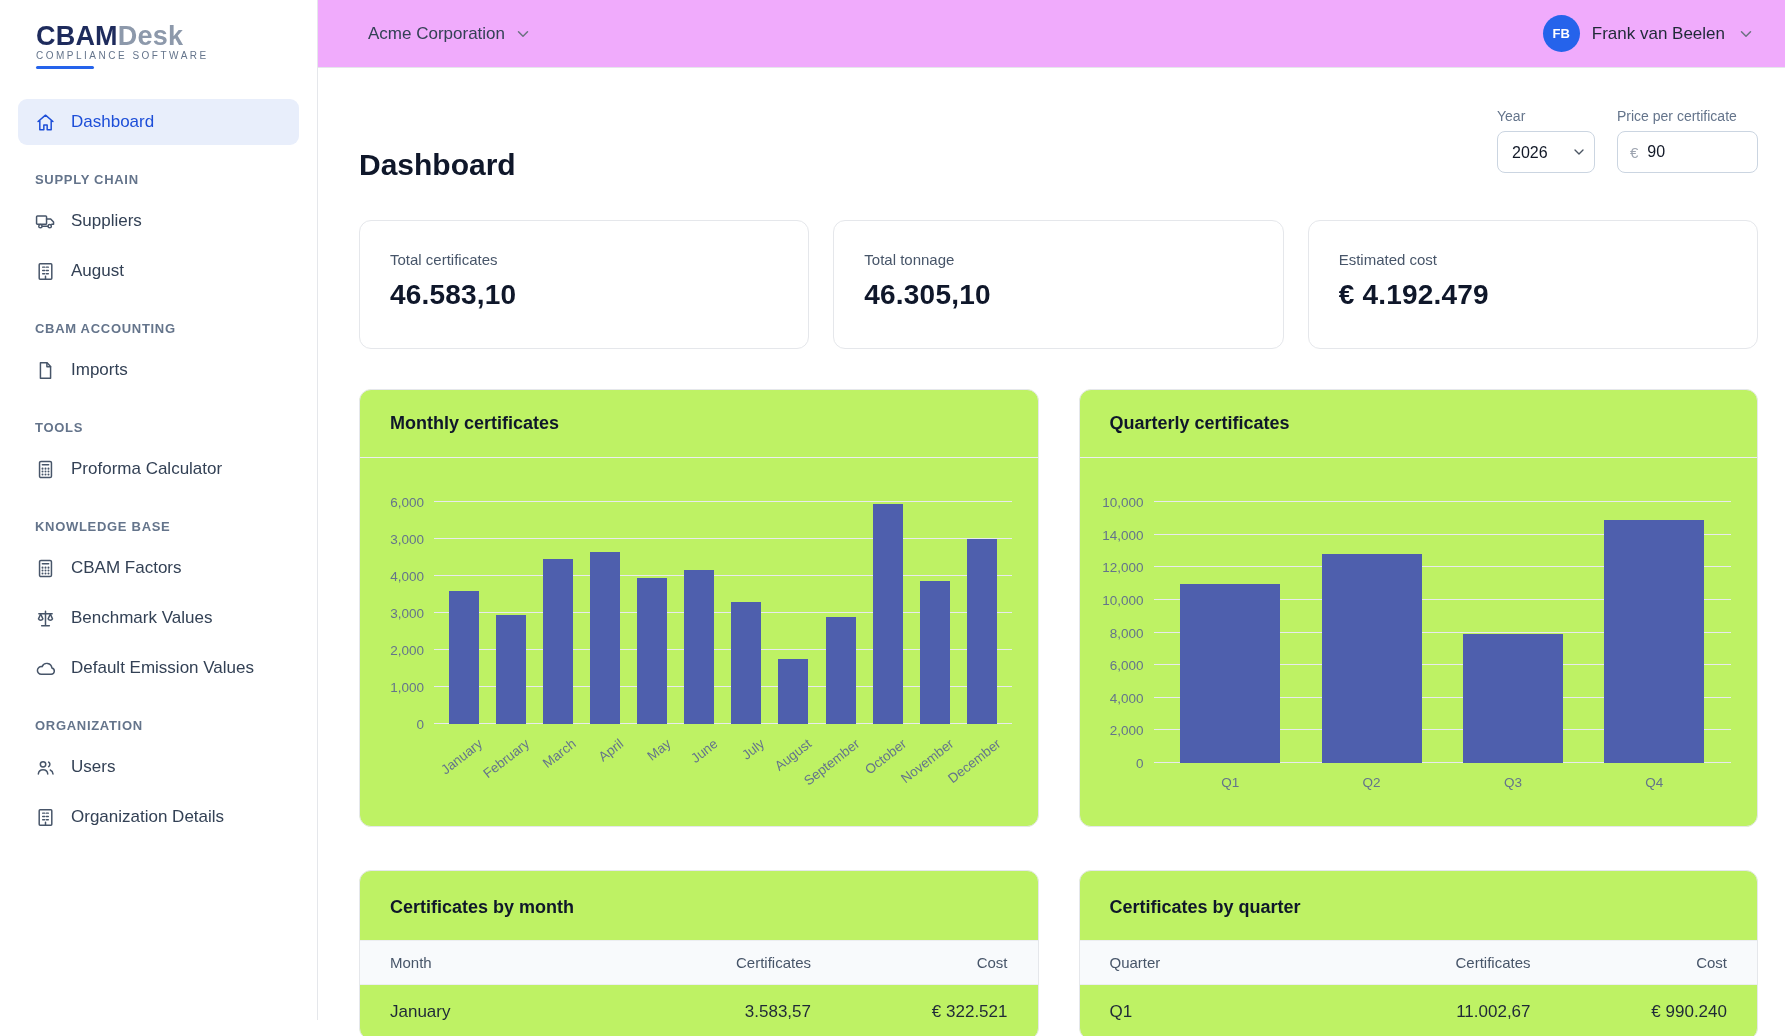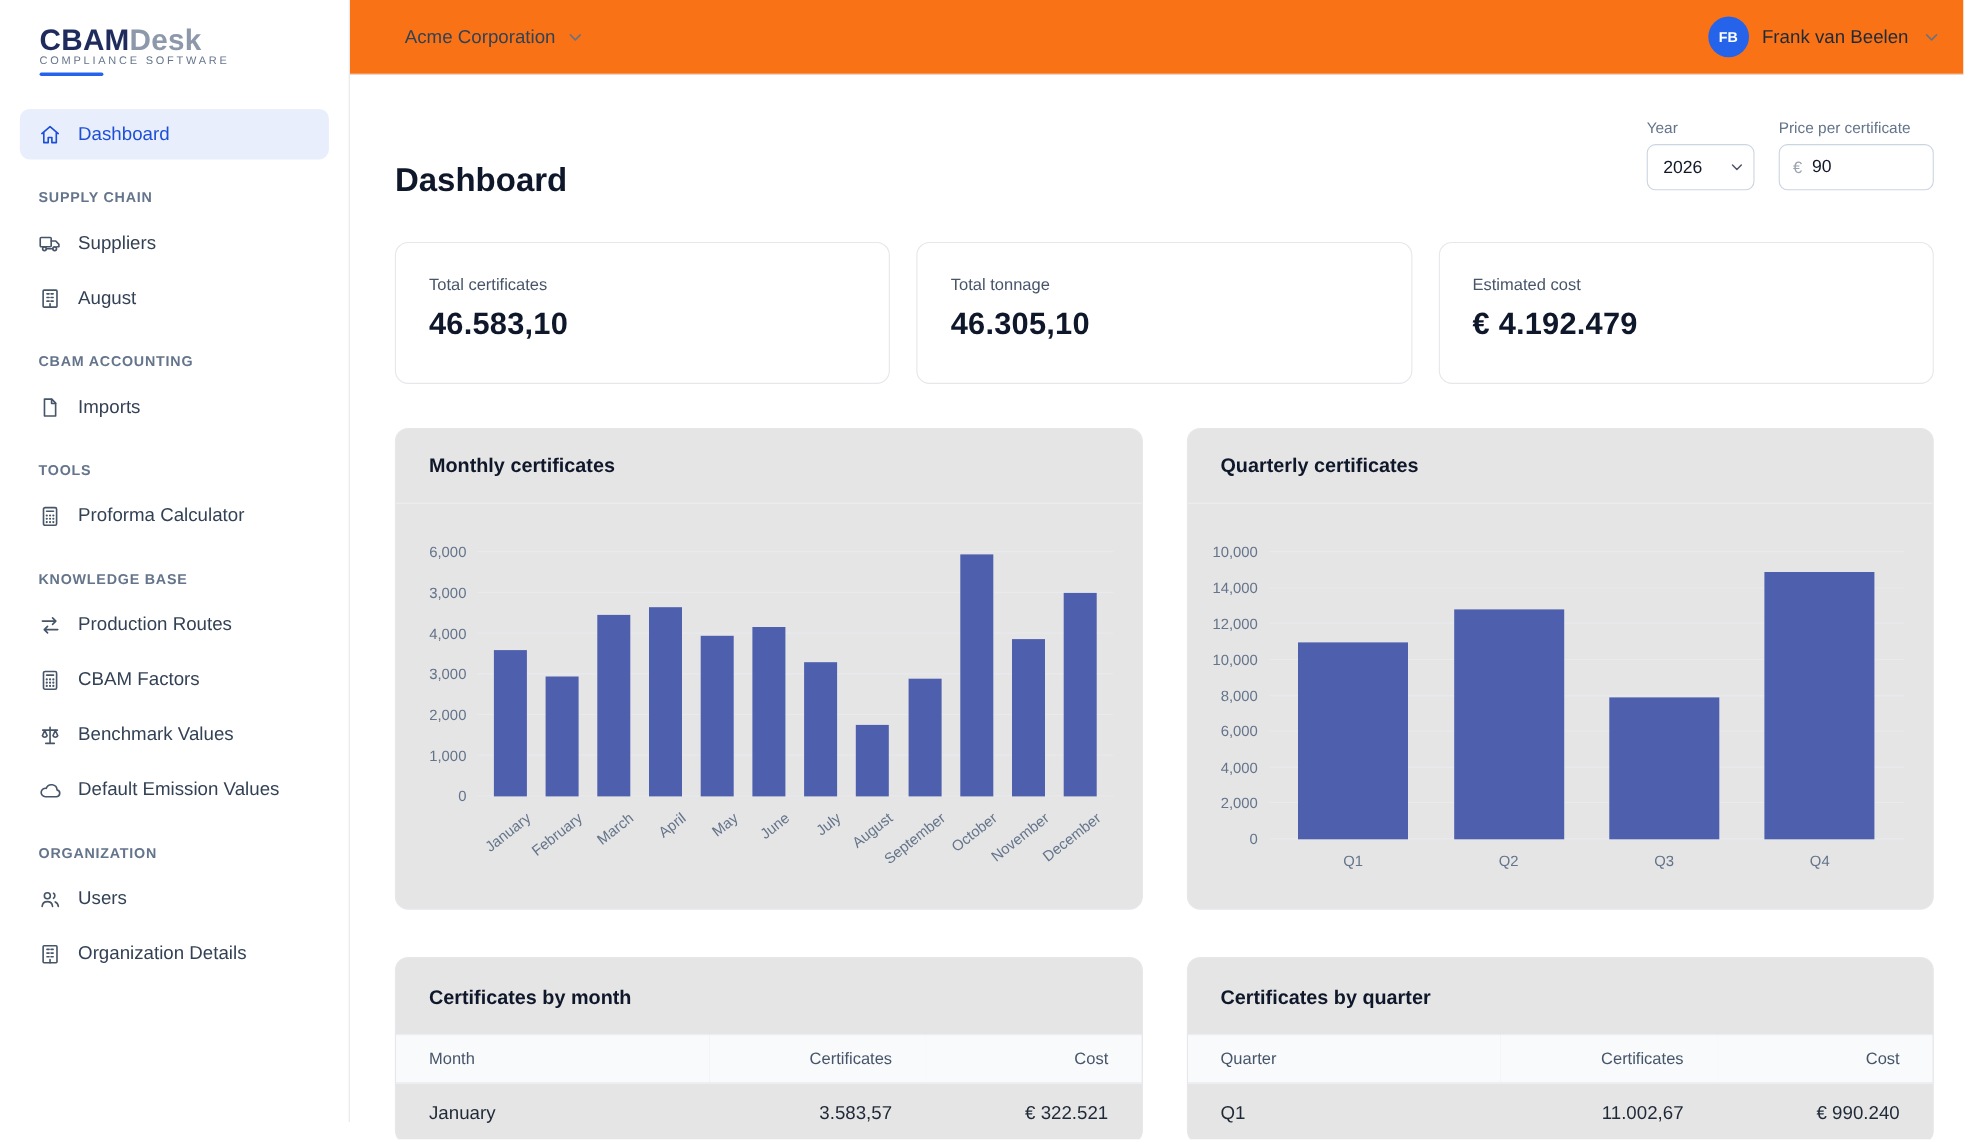--- a/index.html
+++ b/index.html
@@ -21,23 +21,23 @@
     border-radius:9px;font-size:17px;color:#334155;cursor:pointer;margin-bottom:4px}
   .nav-item.active{background:#e8eefb;color:#1d4ed8;font-weight:500}
   .nav-icon{width:21px;height:21px;flex:0 0 auto;color:#475569;display:flex}
   .nav-item.active .nav-icon{color:#1d4ed8}
   .nav-icon svg{width:100%;height:100%;fill:none;stroke:currentColor;stroke-width:1.7;
     stroke-linecap:round;stroke-linejoin:round}
   .nav-section-title{font-size:13px;font-weight:600;letter-spacing:.7px;color:#64748b;
     padding:0 17px;margin:27px 0 11px}
 
   
-  .topbar{position:absolute;left:318px;right:0;top:0;height:68px;background:#f97316;
+  .topbar{position:absolute;left:318px;right:0;top:0;height:68px;background:#f0abfc;
     border-bottom:1px solid #e5e7eb;display:flex;align-items:center;
-    justify-content:space-between;padding:0 20px 0 50px;z-index:2}
+    justify-content:space-between;padding:0 30px 0 50px;z-index:2}
   .company{display:flex;align-items:center;gap:9px;font-size:17px;color:#334155;cursor:pointer}
   .chev{width:18px;height:18px;color:#6b7280;display:flex}
   .chev svg{width:100%;height:100%;fill:none;stroke:currentColor;stroke-width:2;
     stroke-linecap:round;stroke-linejoin:round}
   .user{display:flex;align-items:center;gap:12px;cursor:pointer}
   .avatar{width:37px;height:37px;border-radius:50%;background:#2563eb;color:#fff;
     font-size:13px;font-weight:700;display:flex;align-items:center;justify-content:center}
   .user-name{font-size:17px;color:#1f2937}
 
   
@@ -62,21 +62,21 @@
   .price-input{border:none;outline:none;font-size:16px;width:100%;color:#111827;
     font-family:"Liberation Sans",sans-serif}
 
   
   .stats{display:grid;grid-template-columns:1fr 1fr 1fr;gap:24px;margin-top:38px}
   .stat-card{border:1px solid #e5e7eb;border-radius:12px;padding:30px;height:129px;background:#fff}
   .stat-label{font-size:15px;color:#475569}
   .stat-value{font-size:28px;font-weight:700;color:#0f172a;margin-top:11px;letter-spacing:.2px}
 
   
-  .card{border:1px solid #e5e7eb;border-radius:12px;background:#e5e5e5;overflow:hidden}
+  .card{border:1px solid #e5e7eb;border-radius:12px;background:#bef264;overflow:hidden}
   .card-head{padding:23px 30px;border-bottom:1px solid #eceef1}
   .card-title{font-size:18px;font-weight:600;color:#0f172a}
 
   
   .charts{display:grid;grid-template-columns:1fr 1fr;gap:40px;margin-top:40px}
   .chart-card{height:438px}
   .chart-body{display:flex;padding:44px 26px 8px 20px}
   .yaxis{position:relative;width:54px;flex:0 0 auto}
   .chart-0 .yaxis,.chart-0 .plot{height:222px}
   .chart-1 .yaxis,.chart-1 .plot{height:261px}
@@ -172,28 +172,20 @@
               <path d="M8.4 6.6h7.2"></path>
               <path d="M8.6 11h.01M12 11h.01M15.4 11h.01M8.6 14.4h.01M12 14.4h.01M15.4 14.4h.01M8.6 17.8h.01M12 17.8h.01M15.4 17.8h.01" stroke-width="2.3"></path>
             </svg>
           </span>
           <span class="nav-label">Proforma Calculator</span>
         </div>
         <div class="nav-section-title">KNOWLEDGE BASE</div>
         <div class="nav-item">
           <span class="nav-icon">
             <svg viewBox="0 0 24 24">
-              <path d="M4 7.6h13.4M14.6 4.2 18 7.6l-3.4 3.4M20 16.4H6.6M9.4 13 6 16.4l3.4 3.4"></path>
-            </svg>
-          </span>
-          <span class="nav-label">Production Routes</span>
-        </div>
-        <div class="nav-item">
-          <span class="nav-icon">
-            <svg viewBox="0 0 24 24">
               <rect x="5.2" y="2.8" width="13.6" height="18.4" rx="1.6"></rect>
               <path d="M8.4 6.6h7.2"></path>
               <path d="M8.6 11h.01M12 11h.01M15.4 11h.01M8.6 14.4h.01M12 14.4h.01M15.4 14.4h.01M8.6 17.8h.01M12 17.8h.01M15.4 17.8h.01" stroke-width="2.3"></path>
             </svg>
           </span>
           <span class="nav-label">CBAM Factors</span>
         </div>
         <div class="nav-item">
           <span class="nav-icon">
             <svg viewBox="0 0 24 24">

